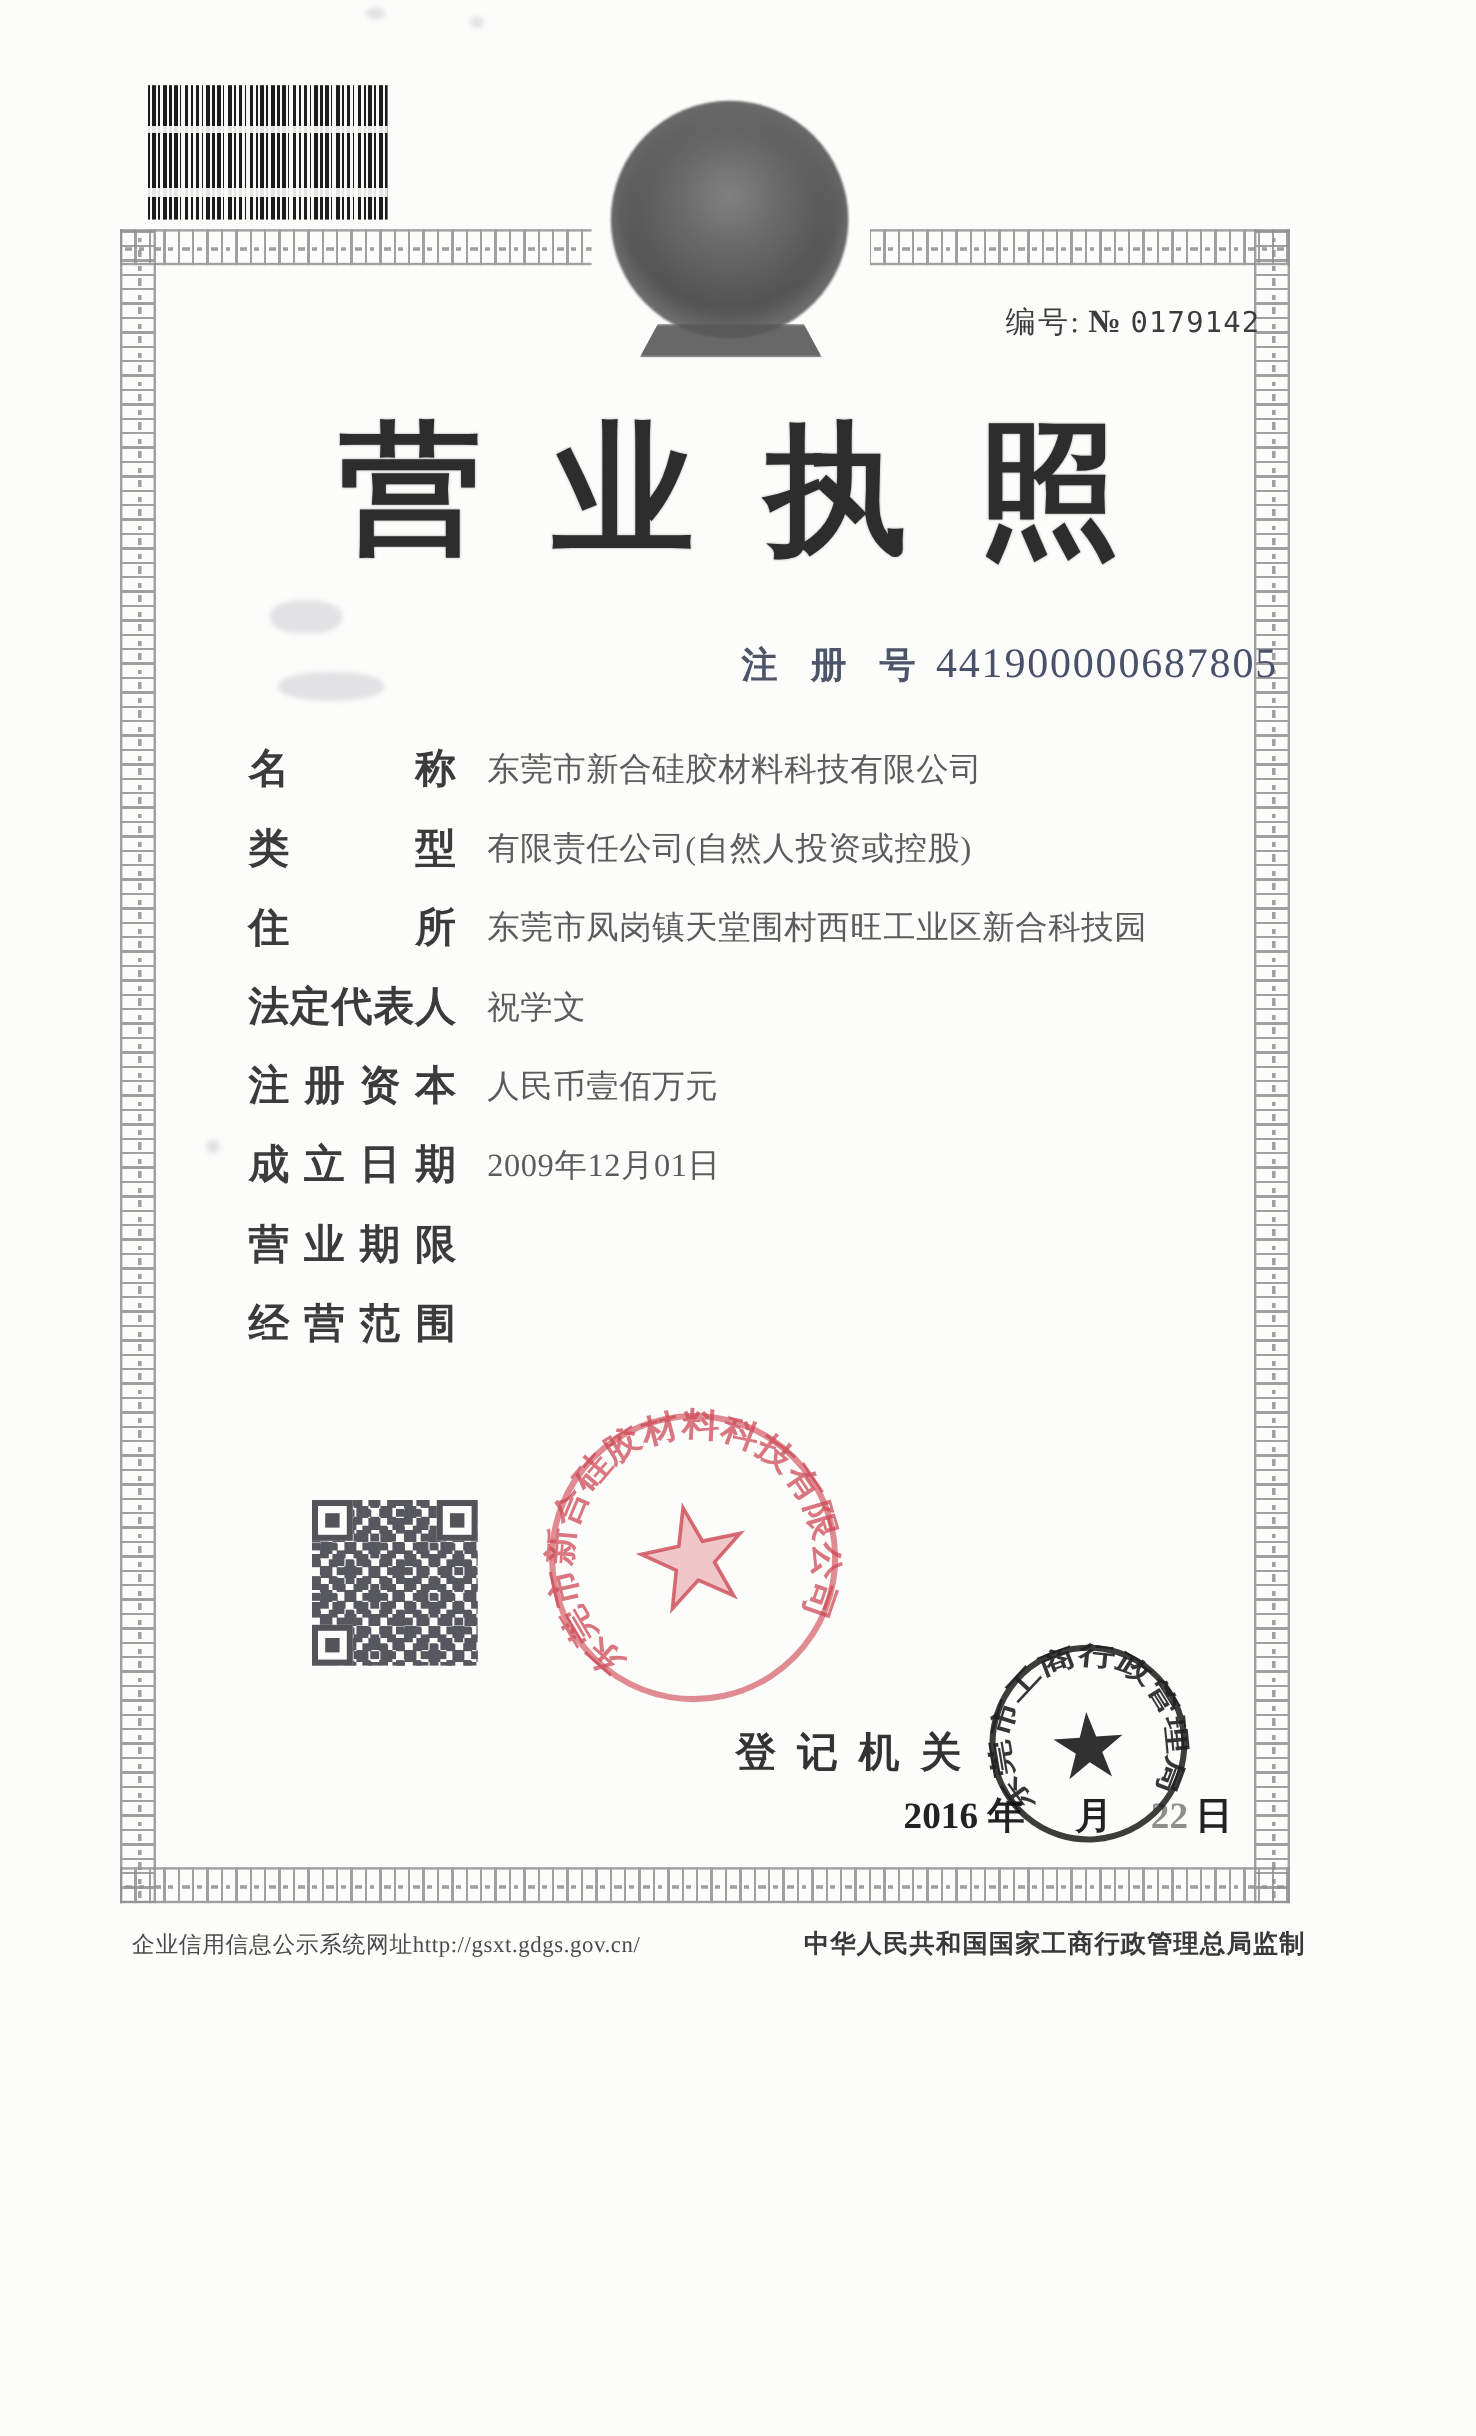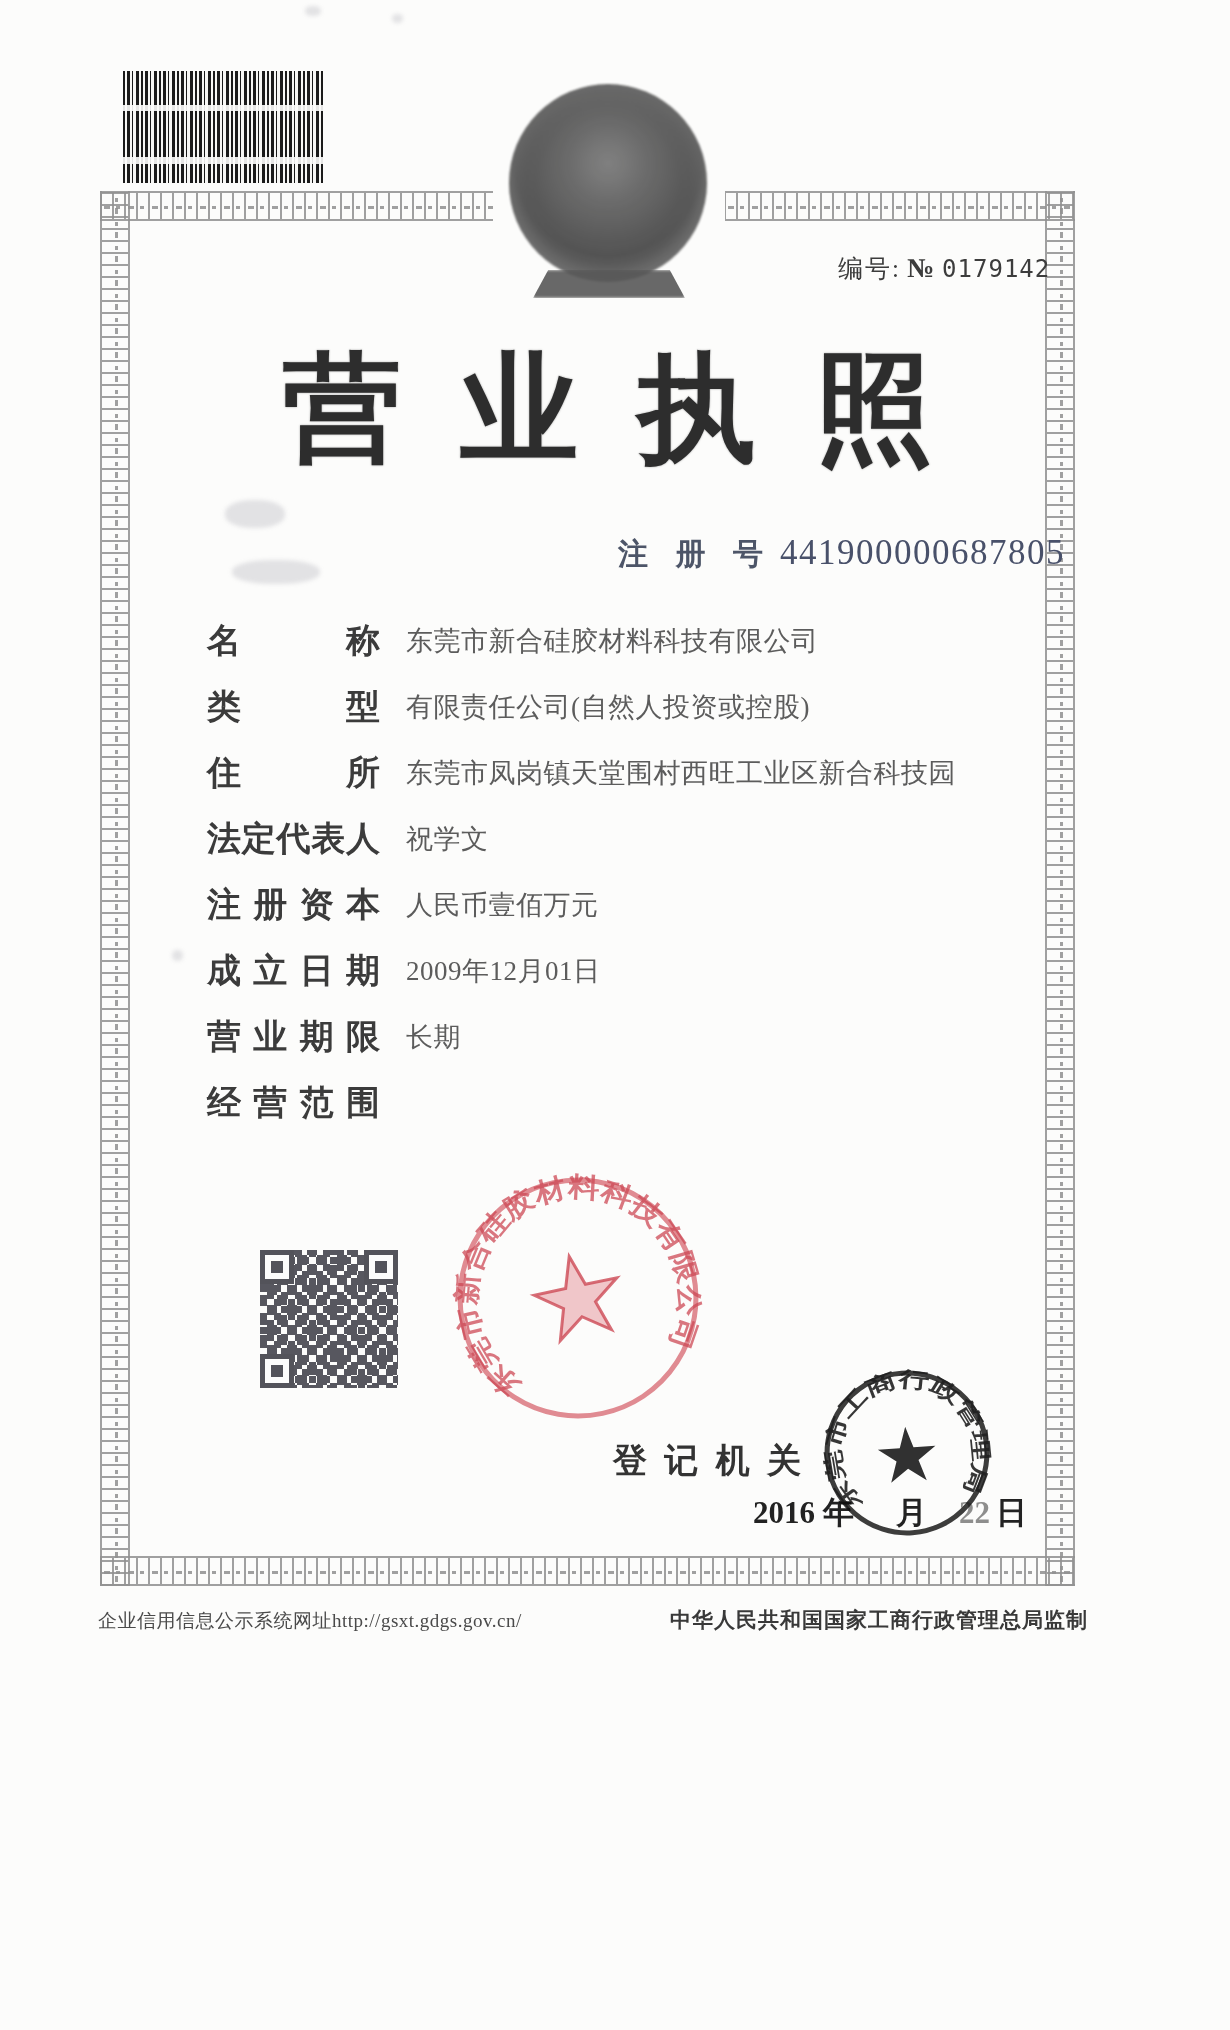--- a/index.html
+++ b/index.html
@@ -118,21 +118,21 @@
   .issue-date {
     position:absolute; left:753px; top:1492px; font-size:31px; font-weight:700; color:#222;
     font-family:"Liberation Serif", serif; white-space:nowrap;
   }
   .issue-date span { display:inline-block; }
   .d-yearchar { margin-left:8px; } .d-monthchar { margin-left:42px; }
   .d-day { margin-left:32px; opacity:.5; } .d-daychar { margin-left:6px; }
 
   
   .footer-left {
-    position:absolute; left:98px; top:1608px; font-size:19px; color:#4a4a4a;
+    position:absolute; left:110px; top:1608px; font-size:19px; color:#4a4a4a;
     font-family:"Liberation Serif", serif; letter-spacing:.5px;
   }
   .footer-right {
     position:absolute; right:142px; top:1606px; font-size:21px; color:#393939; font-weight:600;
     font-family:"Liberation Serif", serif; letter-spacing:1px;
   }
 
   
   .artifact { position:absolute; background:rgba(110,110,125,.18); filter:blur(2px); border-radius:45%; }
 </style>
@@ -232,21 +232,20 @@
         </div>
       <div class="field-value">2009年12月01日</div>
     </div>
     <div class="field-row">
       <div class="field-label char-justify">
           <span>营</span>
           <span>业</span>
           <span>期</span>
           <span>限</span>
         </div>
-      <div class="field-value">长期</div>
     </div>
     <div class="field-row tall">
       <div class="field-label char-justify">
           <span>经</span>
           <span>营</span>
           <span>范</span>
           <span>围</span>
         </div>
     </div>
   </div>

